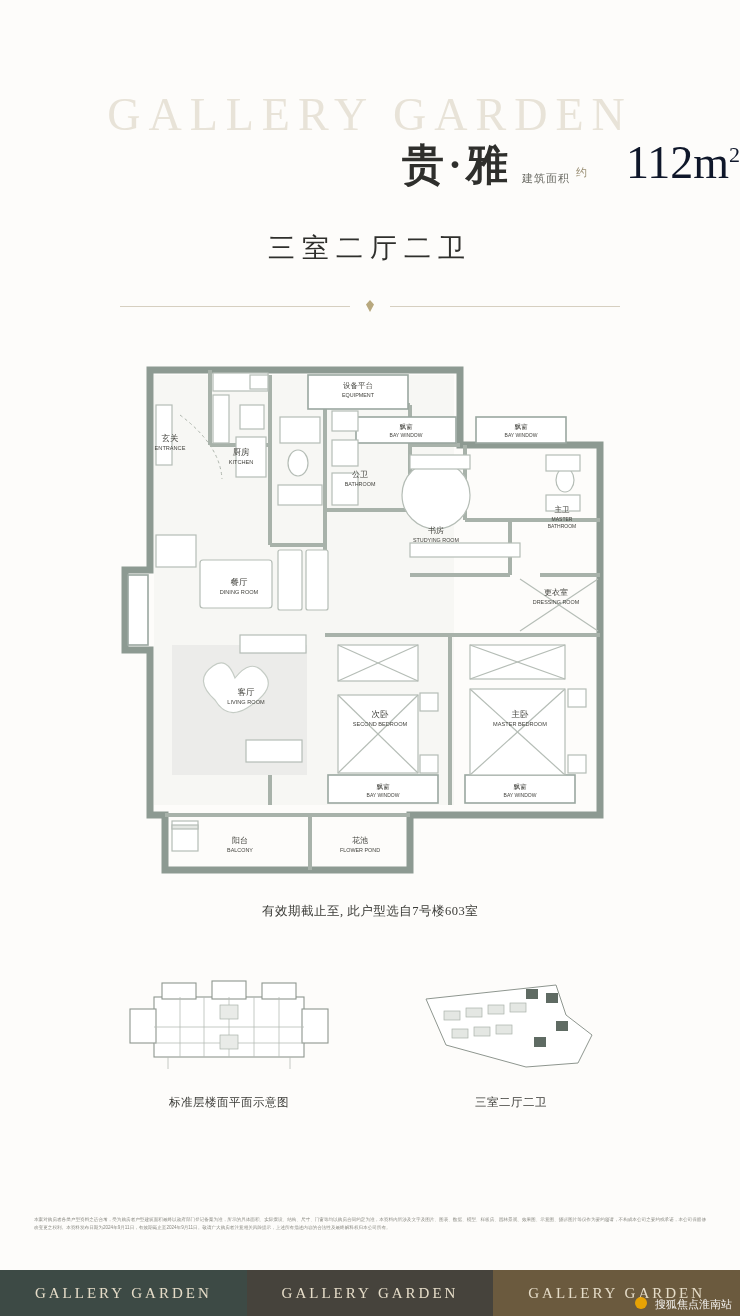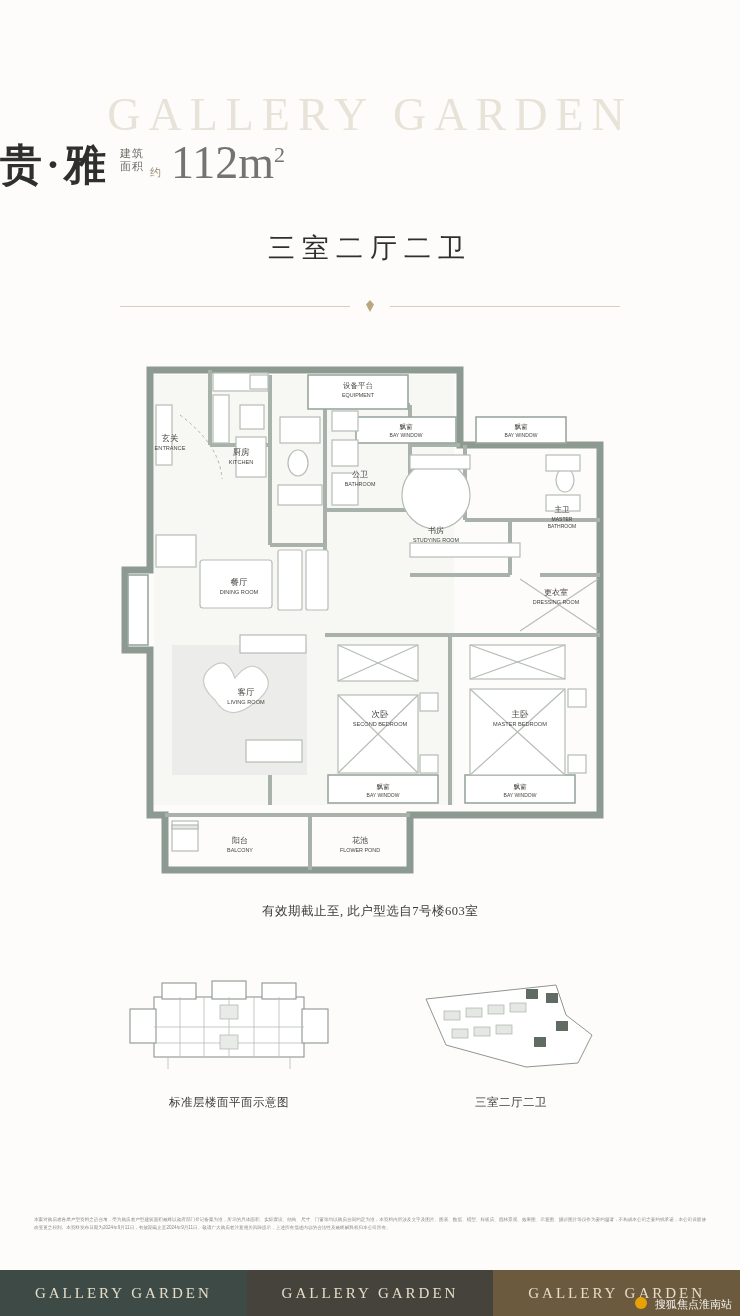--- a/index.html
+++ b/index.html
@@ -26,49 +26,50 @@
     font-size:46px;
     letter-spacing:8px;
     color:#e8e3d8;
     font-family:"Liberation Serif", serif;
     white-space:nowrap;
     user-select:none;
   }
   .headline {
     position:absolute;
     top:140px; left:0; width:740px;
-    display:flex; align-items:flex-end; justify-content:flex-start;
+    display:flex; align-items:flex-end; justify-content:flex-end;
     gap:10px;
   }
   .headline .cn-name {
     font-size:42px;
     letter-spacing:4px;
     color:#2f2f2c;
     font-weight:bold;
     font-family:"Liberation Serif", serif;
     line-height:1;
   }
   .headline .area-label {
-    display:flex; flex-direction:column;
+    display:flex; 
     font-size:11px; line-height:1.25;
     color:#6a6a63;
-    margin-bottom:12px;
+    margin-bottom:0;
     letter-spacing:1px;
   }
   .headline .area-approx {
     font-size:11px;
     color:#9a8f74;
     margin-bottom:6px;
     margin-left:-4px;
   }
   .headline .area-value {
     font-size:46px;
-    color:#737373;
+    color:#0f172a;
     line-height:1;
     font-family:"Liberation Serif", serif;
+    margin-left:29px;
   }
   .headline .area-value sup { font-size:22px; vertical-align:super; }
 
   .subtitle {
     position:absolute;
     top:230px; left:0; width:740px;
     text-align:center;
     font-size:27px;
     letter-spacing:7px;
     color:#2f2f2c;

